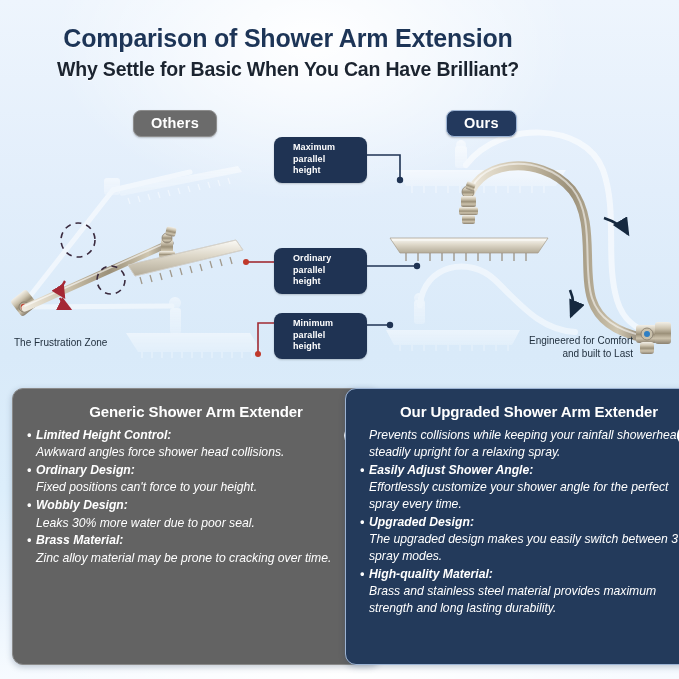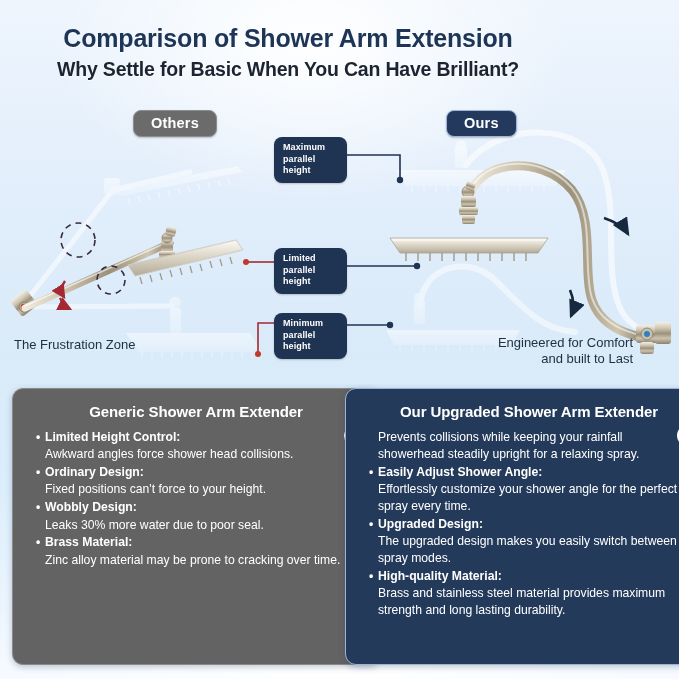--- a/index.html
+++ b/index.html
@@ -32,33 +32,33 @@
     position:absolute;padding:4px 17px 5px;border-radius:8px;
     font-size:14.5px;font-weight:bold;color:#ffffff;letter-spacing:.2px;
     box-shadow:0 1px 2px rgba(0,0,0,.22);
   }
   .badge-others{left:133px;top:110px;background:#6b6b6b;border:1px solid #8d8d8d;}
   .badge-ours{left:446px;top:110px;background:#23395d;border:1px solid #9fb6d6;}
 
   
   .chip{
     position:absolute;background:#1f3353;border-radius:8px;
-    padding:5px 9px 6px;color:#ffffff;font-size:9px;font-weight:bold;
+    padding:5px 19px 6px;color:#ffffff;font-size:9px;font-weight:bold;
     line-height:1.28;letter-spacing:.1px;box-shadow:0 1px 2px rgba(0,0,0,.2);
     width:55px;
   }
   .chip-max{left:274px;top:137px;}
   .chip-std{left:274px;top:248px;}
   .chip-min{left:274px;top:313px;}
 
   
   .illus{position:absolute;left:0;top:0;width:679px;height:380px;}
 
   
-  .cap{position:absolute;font-size:13px;color:#22313f;line-height:1.25;}
+  .cap{position:absolute;font-size:10px;color:#22313f;line-height:1.25;}
   .cap-left{left:14px;top:337px;}
   .cap-right{left:493px;top:335px;text-align:right;width:140px;}
 
   
   .cards{position:absolute;left:0;top:388px;width:679px;height:285px;}
   .card{
     position:absolute;top:0;width:368px;height:277px;border-radius:11px;
     box-sizing:border-box;padding:12px 14px 10px;color:#ffffff;
     box-shadow:0 2px 6px rgba(40,60,90,.28);
   }
@@ -66,21 +66,21 @@
   .card-good{left:345px;background:#233a5b;border:1px solid #9cb3d3;}
   .card-title{
     text-align:center;font-size:15px;font-weight:bold;letter-spacing:-.1px;
     margin:2px 0 7px;
   }
   .mark{
     position:absolute;right:14px;top:36px;width:21px;height:21px;border-radius:50%;
     background:#ffffff;display:flex;align-items:center;justify-content:center;
   }
   .mark svg{display:block;}
-  ul.feats{list-style:none;margin:9px;padding:0;}
+  ul.feats{list-style:none;margin:0;padding:0;font-style:italic;}
   ul.feats li{margin:0 0 1px;padding:0;}
   .f-head{font-size:12.2px;font-weight:bold;line-height:1.42;}
   .f-head .dot{display:inline-block;width:9px;}
   .f-body{font-size:12.2px;line-height:1.38;padding-left:9px;}
 </style>
 </head>
 <body>
 
 <div class="stage">
 
@@ -317,21 +317,21 @@
   </svg>
 
   <div class="badge badge-others">Others</div>
   <div class="badge badge-ours">Ours</div>
 
   <div class="chip chip-max">
     <div>Maximum</div>
     <div>parallel height</div>
   </div>
   <div class="chip chip-std">
-    <div>Limited</div>
+    <div>Ordinary</div>
     <div>parallel height</div>
   </div>
   <div class="chip chip-min">
     <div>Minimum</div>
     <div>parallel height</div>
   </div>
 
   <div class="cap cap-left">The Frustration Zone</div>
   <div class="cap cap-right">
     <div>Engineered for Comfort</div>

